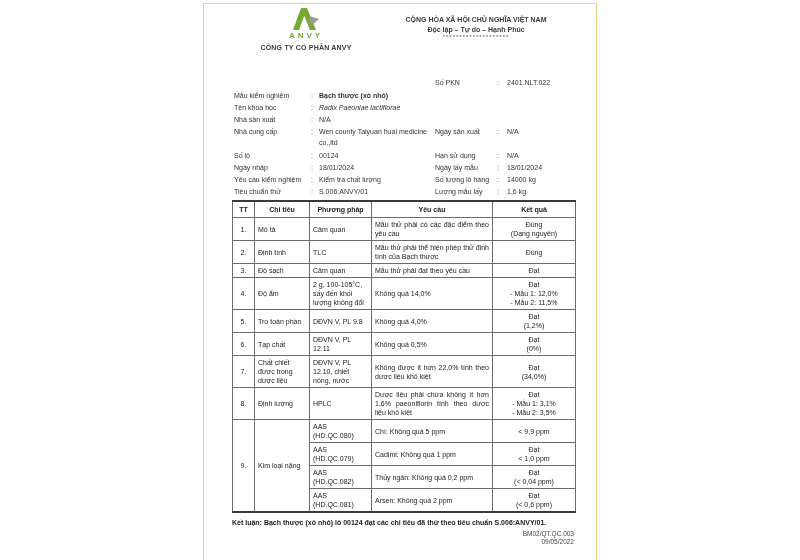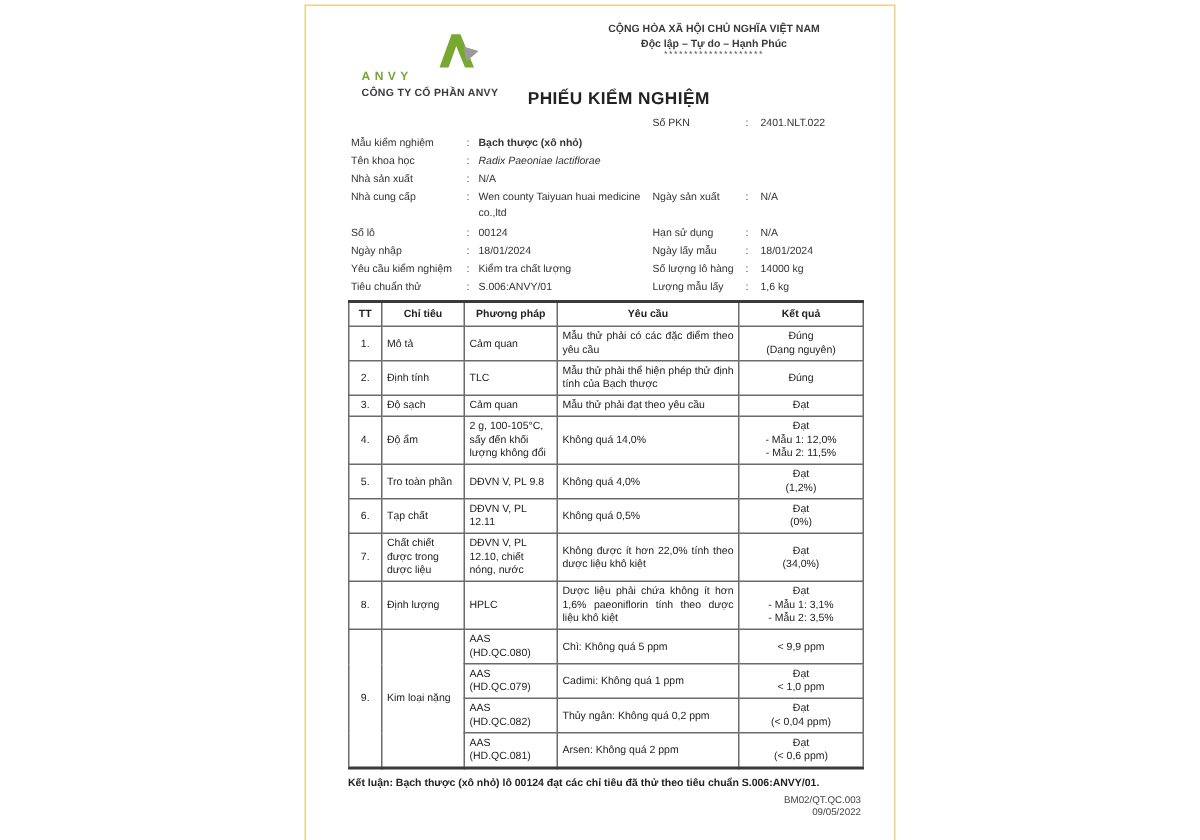--- a/index.html
+++ b/index.html
@@ -5,21 +5,21 @@
   html,body { margin:0; padding:0; }
   body {
     width:800px; height:560px; background:#ffffff; overflow:hidden; position:relative;
     font-family:"Liberation Sans", sans-serif; color:#333;
   }
   .page {
     position:absolute; left:203px; top:3px; width:394px; height:600px;
     border:1px solid #eed27f; background:#fff; box-sizing:border-box;
   }
   
-  .company-block { position:absolute; left:37px; top:17px; width:130px; }
+  .company-block { position:absolute; left:37px; top:2px; width:130px; text-align:center; }
   .logo-svg { display:block; margin:0 auto; }
   .brand { color:#76a832; font-weight:bold; font-size:8px; letter-spacing:3px; line-height:8px; margin-top:1px; }
   .company { font-weight:bold; font-size:7px; margin-top:4px; color:#3a3a3a; letter-spacing:0.2px; }
   .national-block { position:absolute; left:194px; top:11px; width:156px; text-align:center; color:#3a3a3a; }
   .nat1 { font-weight:bold; font-size:7px; line-height:9px; }
   .nat2 { font-weight:bold; font-size:7px; line-height:11px; }
   .dots { font-size:6px; letter-spacing:1px; line-height:5px; color:#555; }
   
   .title { position:absolute; left:37px; top:56px; width:343px; text-align:center;
            font-weight:bold; font-size:11.5px; color:#222; letter-spacing:0.3px; }
@@ -70,21 +70,20 @@
     <div class="brand">ANVY</div>
     <div class="company">CÔNG TY CỔ PHẦN ANVY</div>
   </div>
 
   <div class="national-block">
     <div class="nat1">CỘNG HÒA XÃ HỘI CHỦ NGHĨA VIỆT NAM</div>
     <div class="nat2">Độc lập – Tự do – Hạnh Phúc</div>
     <div class="dots">********************</div>
   </div>
 
-  <div class="title">PHIẾU KIỂM NGHIỆM</div>
 
   <div class="pkn-row">
     <span class="pkn-label">Số PKN</span><span class="pkn-colon">:</span><span class="pkn-value">2401.NLT.022</span>
   </div>
 
   <div class="fields">
     <div class="frow">
       <span class="flabel">Mẫu kiểm nghiệm</span><span class="fcolon">:</span><span class="fval bd">Bạch thược (xô nhỏ)</span>
     </div>
     <div class="frow">

